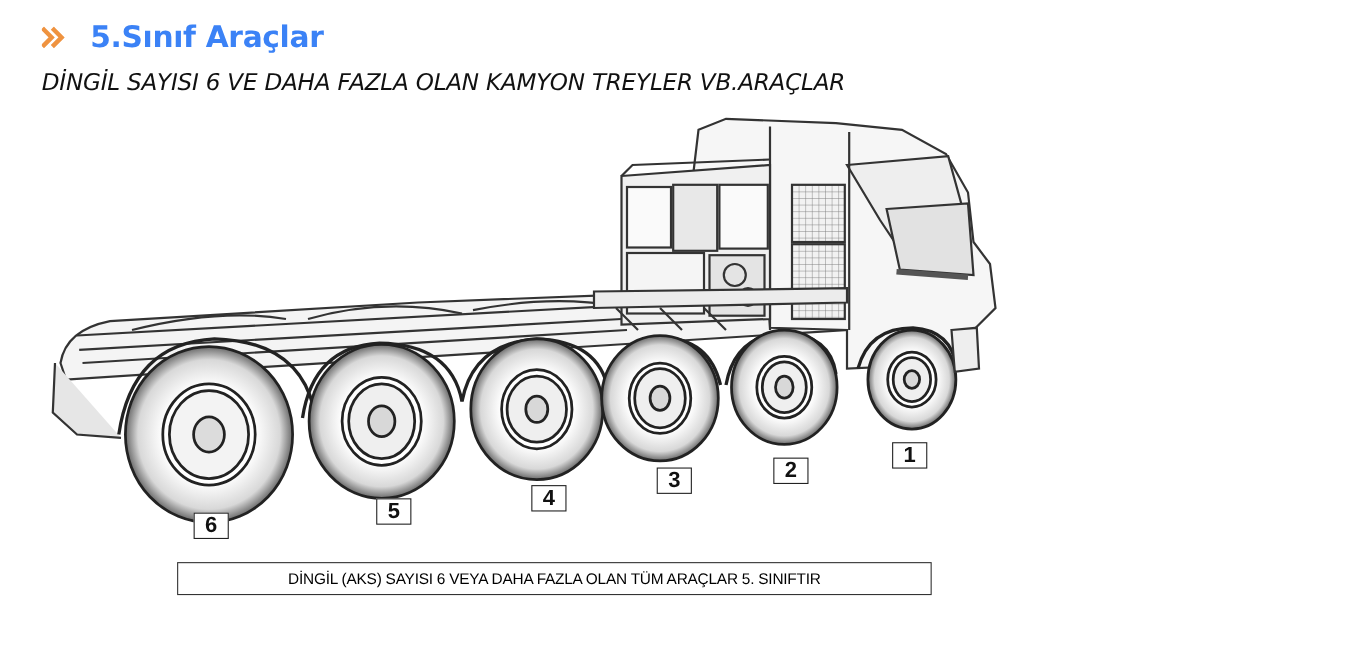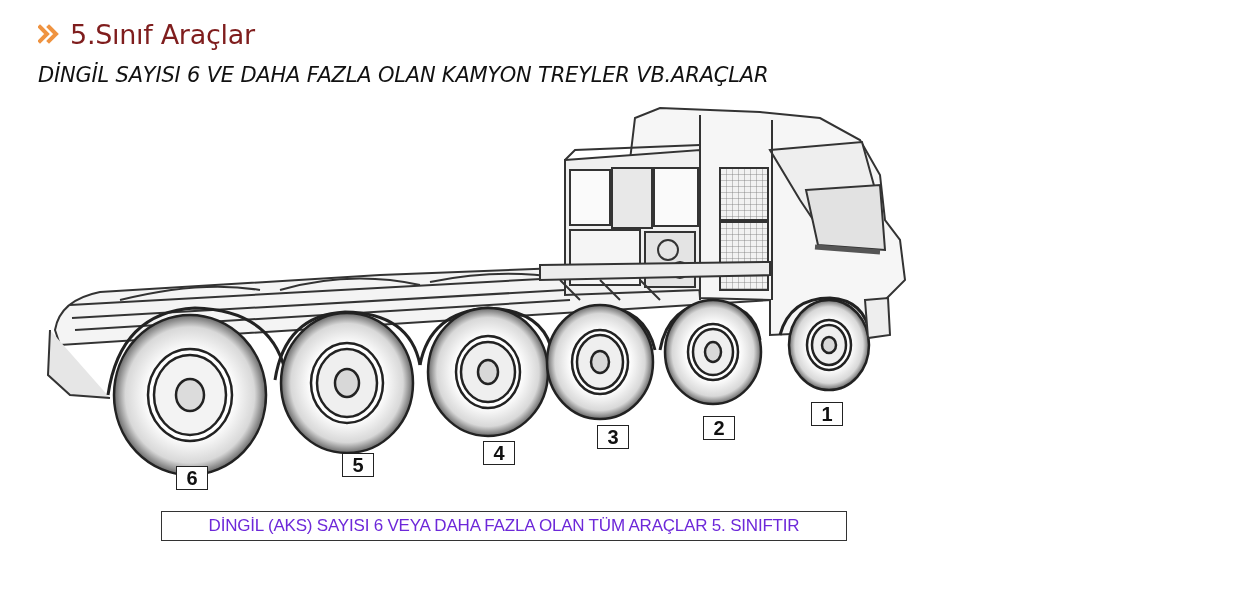--- a/index.html
+++ b/index.html
@@ -14,24 +14,25 @@
       overflow: hidden;
       font-family: "DejaVu Sans", "Liberation Sans", sans-serif;
     }
     .section-title {
       position: absolute;
       left: 38px;
       top: 14px;
       height: 40px;
       display: flex;
       align-items: center;
-      color: #7f1d1d;
+      color: #3b82f6;
       font-size: 27px;
-      font-weight: 400;
+      font-weight: 700;
       letter-spacing: -0.3px;
+      gap: 12px;
     }
     .section-title .chev {
       display: inline-block;
       width: 22px;
       height: 20px;
       margin-right: 10px;
     }
     .section-subtitle {
       position: absolute;
       left: 38px;
@@ -71,22 +72,22 @@
       top: 511px;
       width: 686px;
       height: 30px;
       border: 1.5px solid #333;
       box-sizing: border-box;
       background: #fff;
       display: flex;
       align-items: center;
       justify-content: center;
       font-family: "Liberation Sans", sans-serif;
-      font-size: 17px;
-      color: #6d28d9;
+      font-size: 14px;
+      color: #000000;
       letter-spacing: -0.2px;
       white-space: nowrap;
     }
   </style>
 </head>
 <body>
 
 <div class="section-title">
   <svg class="chev" viewBox="0 0 22 20">
     <path d="M2 3 L9 10 L2 17" fill="none" stroke="#ef9340" stroke-width="4" stroke-linecap="square"></path>

